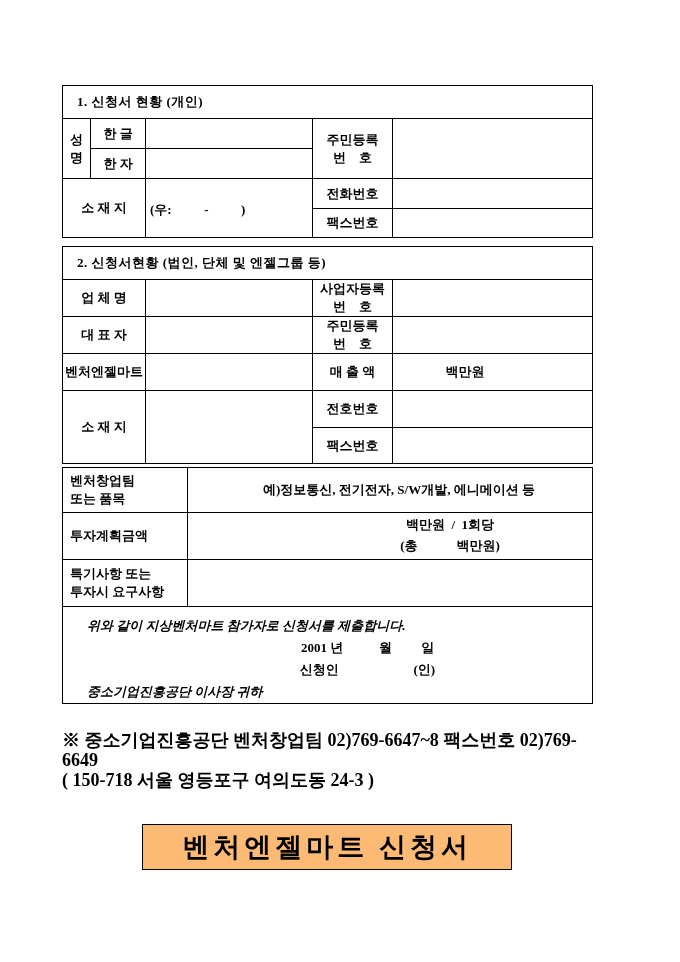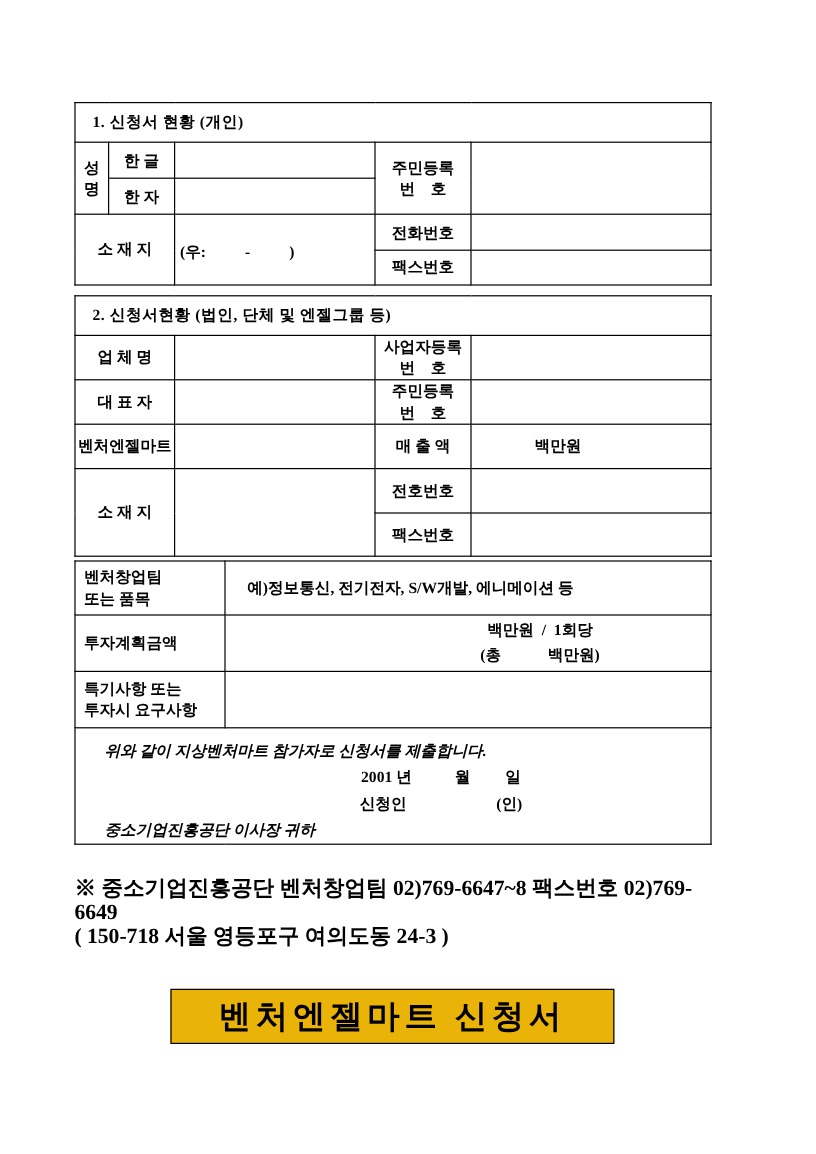--- a/index.html
+++ b/index.html
@@ -23,33 +23,33 @@
   tr.h47 { height:47px; } tr.h93 { height:93px; }
 
   td.section-header { font-size:14px; padding-left:14px; letter-spacing:0.5px; }
   td.lbl { text-align:center; }
   td.lbl-left { text-align:left; padding-left:7px; }
   .line { display:block; text-align:center; line-height:1.35; white-space:pre; }
   td.lbl-left .line { text-align:left; }
   td.postal { vertical-align:top; padding:3px 0 0 4px; }
   .pre { white-space:pre; }
   td.sales-unit { text-align:center; padding-right:55px; }
-  td.value-left { text-align:left; padding-left:18px; }
+  td.value-left { text-align:center; padding-left:18px; }
   td.amount { text-align:center; padding-left:120px; }
   .amount-line { display:block; line-height:1.6; white-space:pre; text-align:center; }
 
   td.decl-cell { vertical-align:top; padding-top:8px; }
   .decl-line { display:block; line-height:22px; }
   .decl-left { padding-left:24px; text-align:left;font-style:italic; }
   .decl-center { text-align:center; padding-left:80px; white-space:pre; }
 
   .footnote { margin-top:26px; font-size:18px; font-weight:bold; line-height:20px; color:#000; }
 
   .title-box {
-    width:370px; height:46px; border:1px solid #000; background:#eab308;
+    width:370px; height:46px; border:1px solid #000; background:#fdba74;
     margin:34px auto 0; display:flex; align-items:center; justify-content:center;
   }
   .title-box span { font-size:27px; font-weight:bold; letter-spacing:4px; }
 </style>
 </head>
 <body>
 
 <div class="page">
   <div class="content">
 

